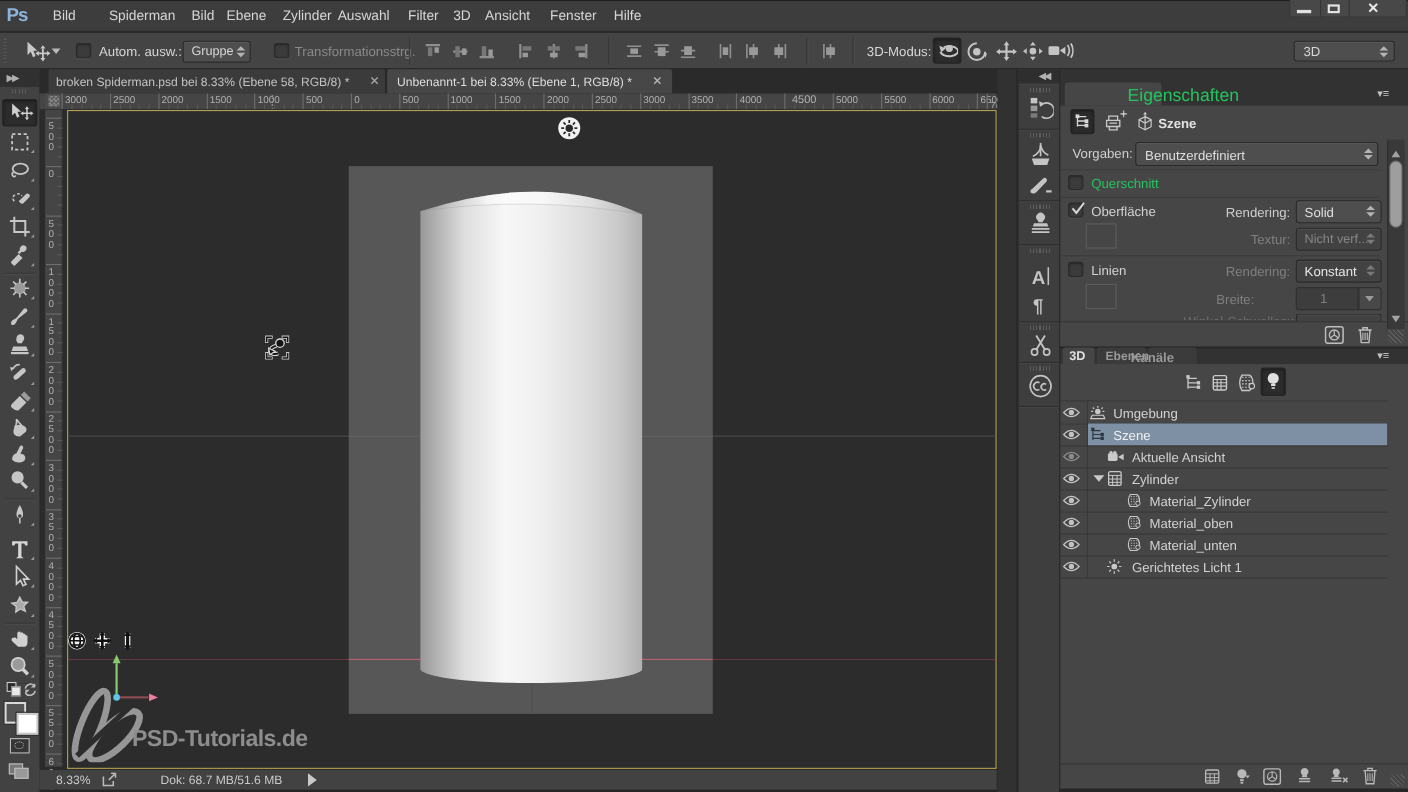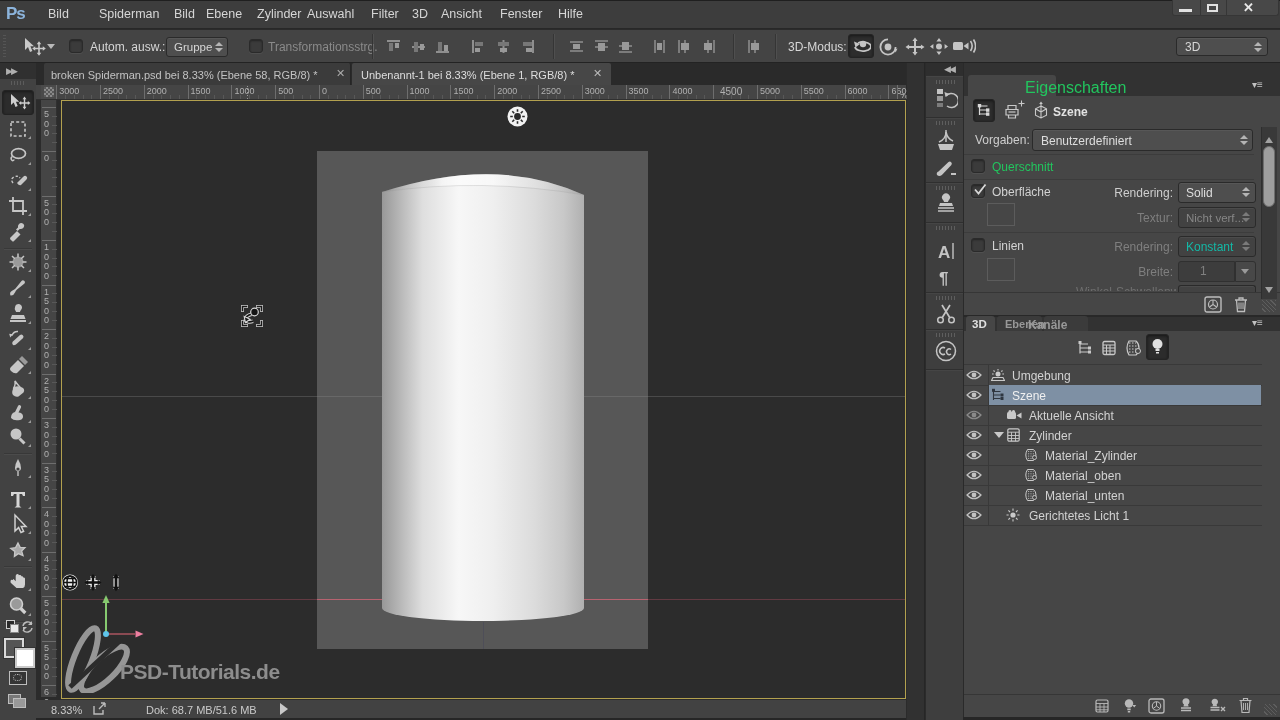--- a/index.html
+++ b/index.html
@@ -729,24 +729,24 @@
 <div class="a" style="left:987px;top:203px;width:28px;height:23px;border:1px solid #5c5c5c"></div>
 <div class="txt" style="left:1073px;top:211px;width:100px;text-align:right;color:#7f7f7f">Textur:</div>
 <div class="dd" style="left:1178px;top:207px;width:78px;height:21px;background:#424242"></div>
 <div class="txt" style="left:1186px;top:212px;font-size:11.5px;color:#868686">Nicht verf...</div>
 <div class="spin dim" style="left:1242px;top:212px"></div>
 <div class="a" style="left:964px;top:232px;width:290px;height:1px;background:#3c3c3c"></div>
 <div class="cb" style="left:971px;top:238px"></div>
 <div class="txt" style="left:992px;top:239px;color:#d2d2d2">Linien</div>
 <div class="txt" style="left:1073px;top:240px;width:100px;text-align:right;color:#7f7f7f">Rendering:</div>
 <div class="dd" style="left:1178px;top:236px;width:78px;height:21px;background:#424242"></div>
-<div class="txt" style="left:1186px;top:240px;color:#14b8a6">Konstant</div>
+<div class="txt" style="left:1186px;top:240px;color:#e5e5e5">Konstant</div>
 <div class="spin dim" style="left:1242px;top:241px"></div>
 <div class="a" style="left:987px;top:258px;width:28px;height:23px;border:1px solid #5c5c5c"></div>
-<div class="txt" style="left:1073px;top:265px;width:100px;text-align:right;color:#7f7f7f">Breite:</div>
+<div class="txt" style="left:1073px;top:265px;width:100px;text-align:center;color:#7f7f7f">Breite:</div>
 <div class="a" style="left:1178px;top:261px;width:57px;height:21px;background:#3d3d3d;border:1px solid #303030;border-radius:3px 0 0 3px"></div>
 <div class="txt" style="left:1200px;top:264px;color:#808080">1</div>
 <div class="a" style="left:1235px;top:261px;width:21px;height:21px;background:#484848;border:1px solid #303030;border-radius:0 3px 3px 0"></div>
 <div class="a" style="left:1241px;top:269px;border:4px solid transparent;border-top:5px solid #9a9a9a"></div>
 <div class="txt" style="left:1076px;top:285px;color:#6e6e6e;clip-path:inset(0 0 8px 0)">Winkel-Schwellenwert</div>
 <div class="dd" style="left:1178px;top:285px;width:78px;height:7px;background:#424242;border-bottom:none;border-radius:3px 3px 0 0"></div>
 <div class="a" style="left:964px;top:292px;width:316px;height:23px;background:#464646;border-top:1px solid #363636"></div>
 <svg class="a" style="left:1204px;top:296px" width="18" height="17" viewBox="0 0 18 17">
 <rect x="1" y="1" width="16" height="15" rx="2" stroke="#bdbdbd" stroke-width="1.4" fill="none"></rect>
 <circle cx="9" cy="8.5" r="4.5" stroke="#bdbdbd" stroke-width="1.2" fill="none"></circle>

